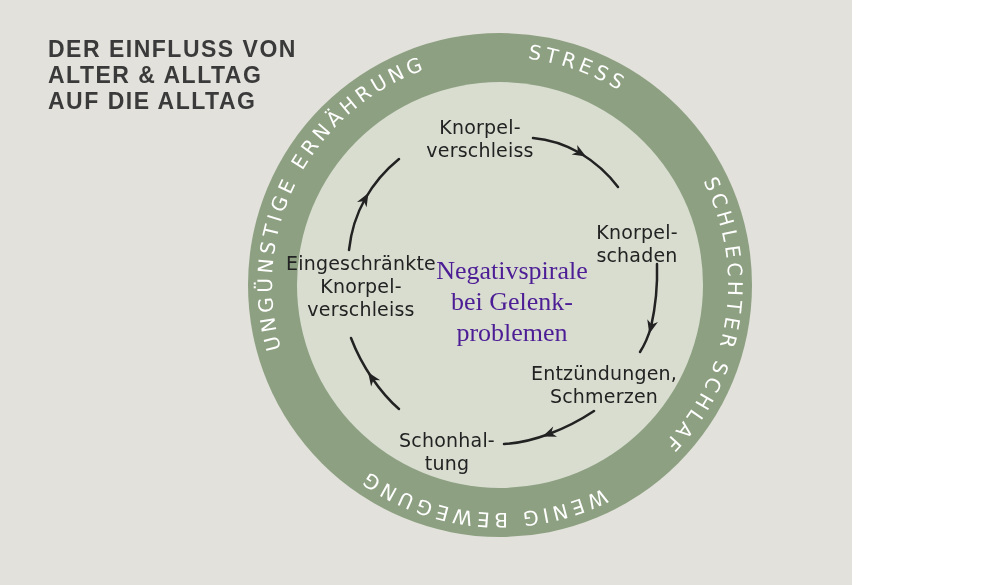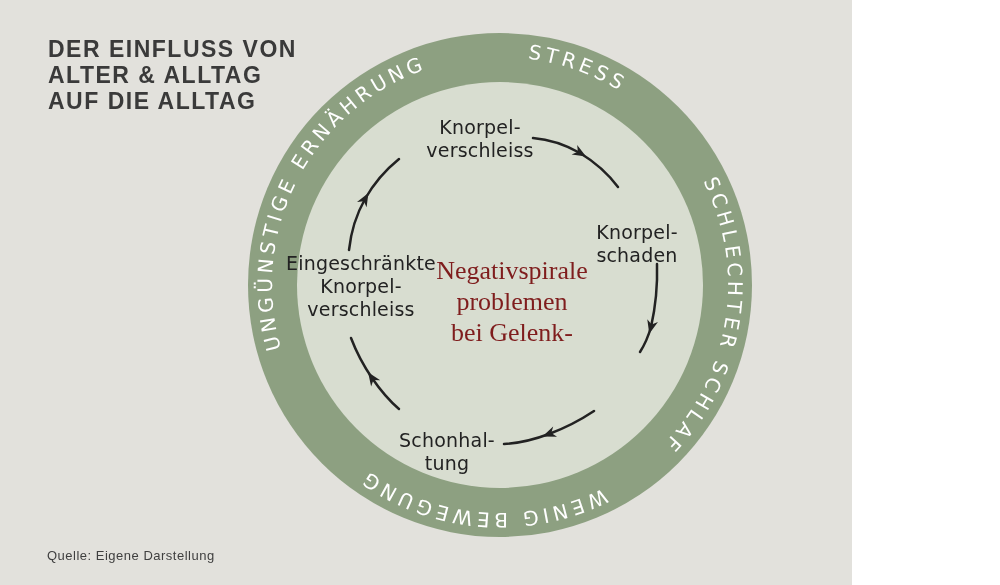--- a/index.html
+++ b/index.html
@@ -33,21 +33,21 @@
     color:#222222;
     font-size:19px;line-height:23px;
     letter-spacing:0.2px;
     white-space:nowrap;
   }
   .cycle-label span{display:block;}
   .center-label{
     position:absolute;left:512px;top:301px;
     transform:translate(-50%,-50%);
     text-align:center;
-    color:#7f1d1d;
+    color:#4c1d95;
     font-family:"Liberation Serif","DejaVu Serif",serif;
     font-size:26px;line-height:31px;
     white-space:nowrap;
   }
   .center-label span{display:block;}
   .ring-text{
     fill:#FFFFFF;
     font-family:"DejaVu Sans","Liberation Sans",sans-serif;
     font-size:20px;
     letter-spacing:4px;
@@ -110,33 +110,36 @@
   <div class="cycle-label pos-top">
     <span>Knorpel-</span>
     <span>verschleiss</span>
   </div>
 
   <div class="cycle-label pos-right">
     <span>Knorpel-</span>
     <span>schaden</span>
   </div>
 
+  <div class="cycle-label pos-bottom-right">
+    <span>Entzündungen,</span>
+    <span>Schmerzen</span>
+  </div>
 
   <div class="cycle-label pos-bottom">
     <span>Schonhal-</span>
     <span>tung</span>
   </div>
 
   <div class="cycle-label pos-left">
     <span>Eingeschränkte</span>
     <span>Knorpel-</span>
     <span>verschleiss</span>
   </div>
 
   <div class="center-label">
     <span>Negativspirale</span>
+    <span>bei Gelenk-</span>
     <span>problemen</span>
-    <span>bei Gelenk-</span>
   </div>
 
-  <div class="source">Quelle: Eigene Darstellung</div>
 
 </div>
 
 </body></html>

